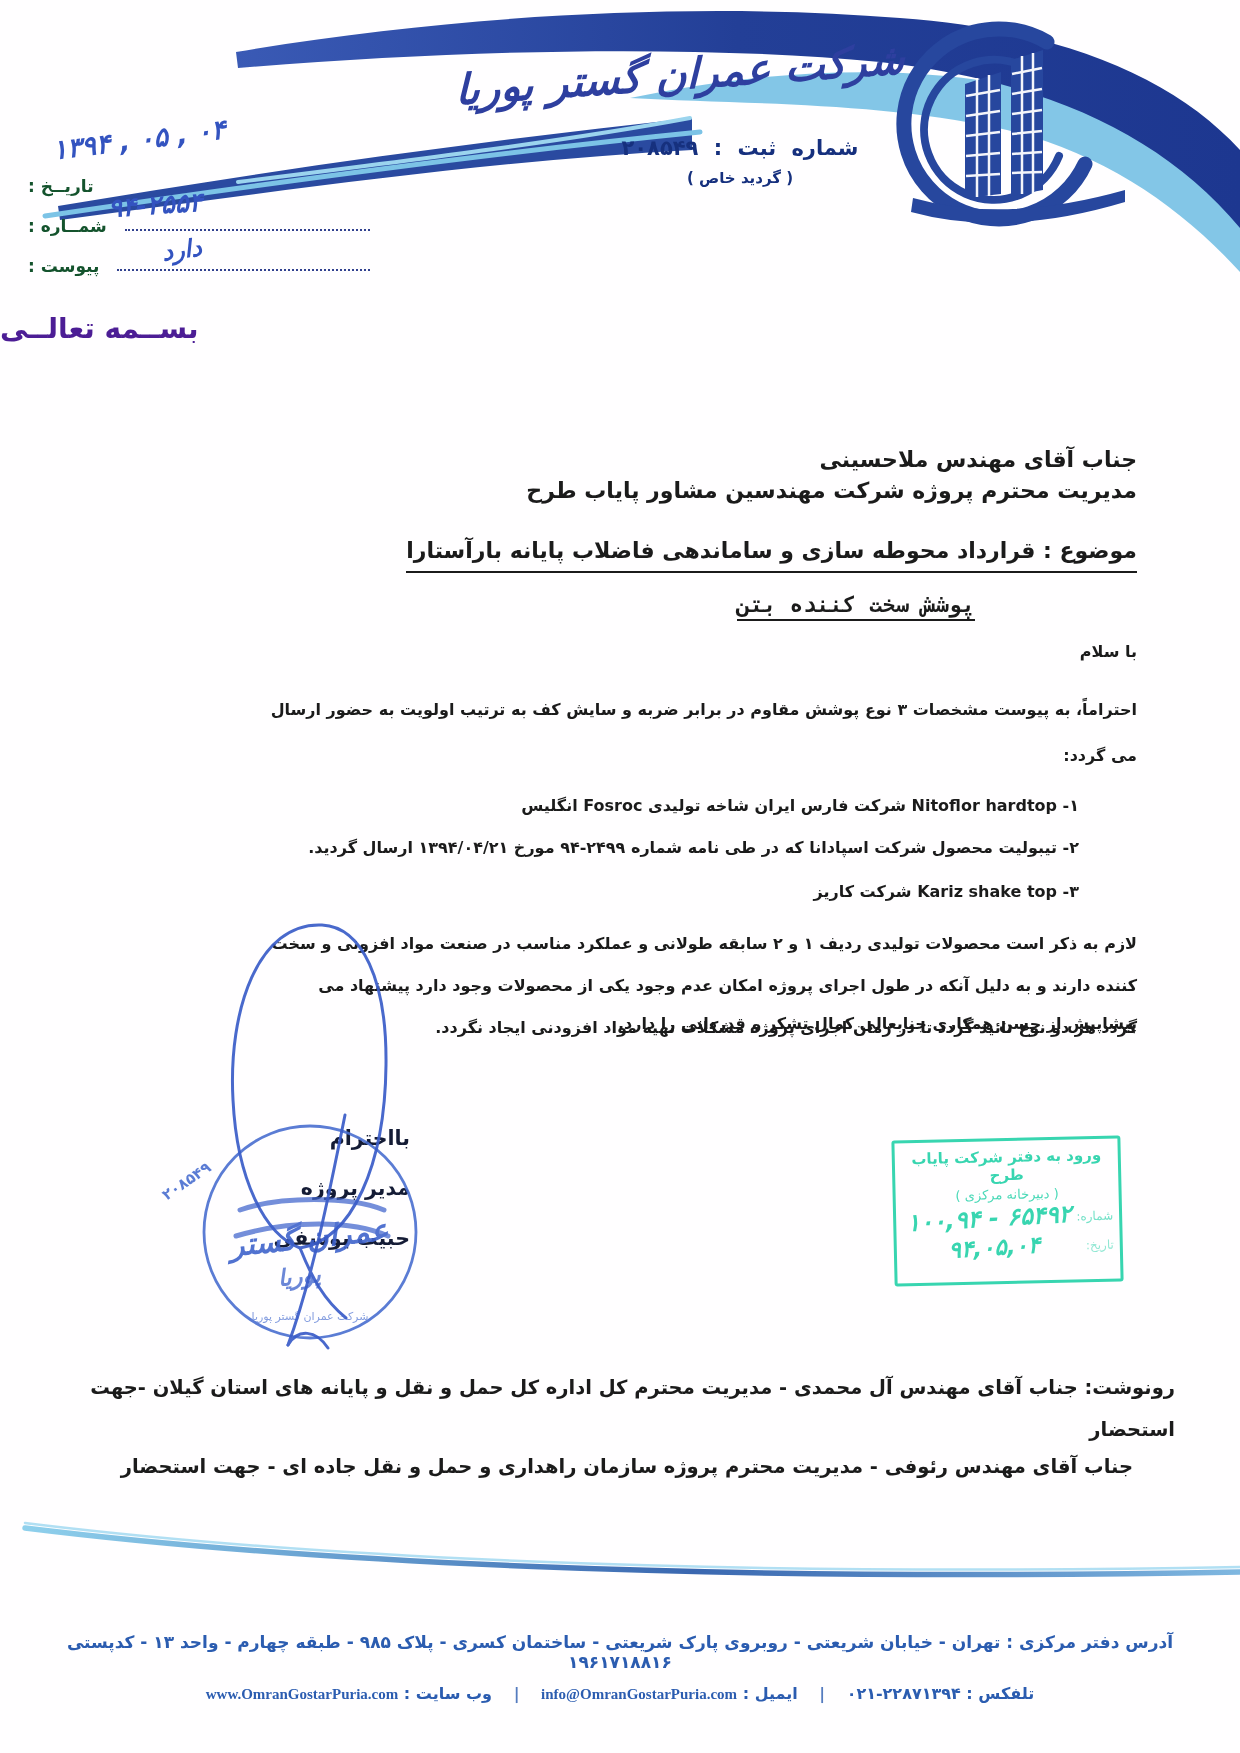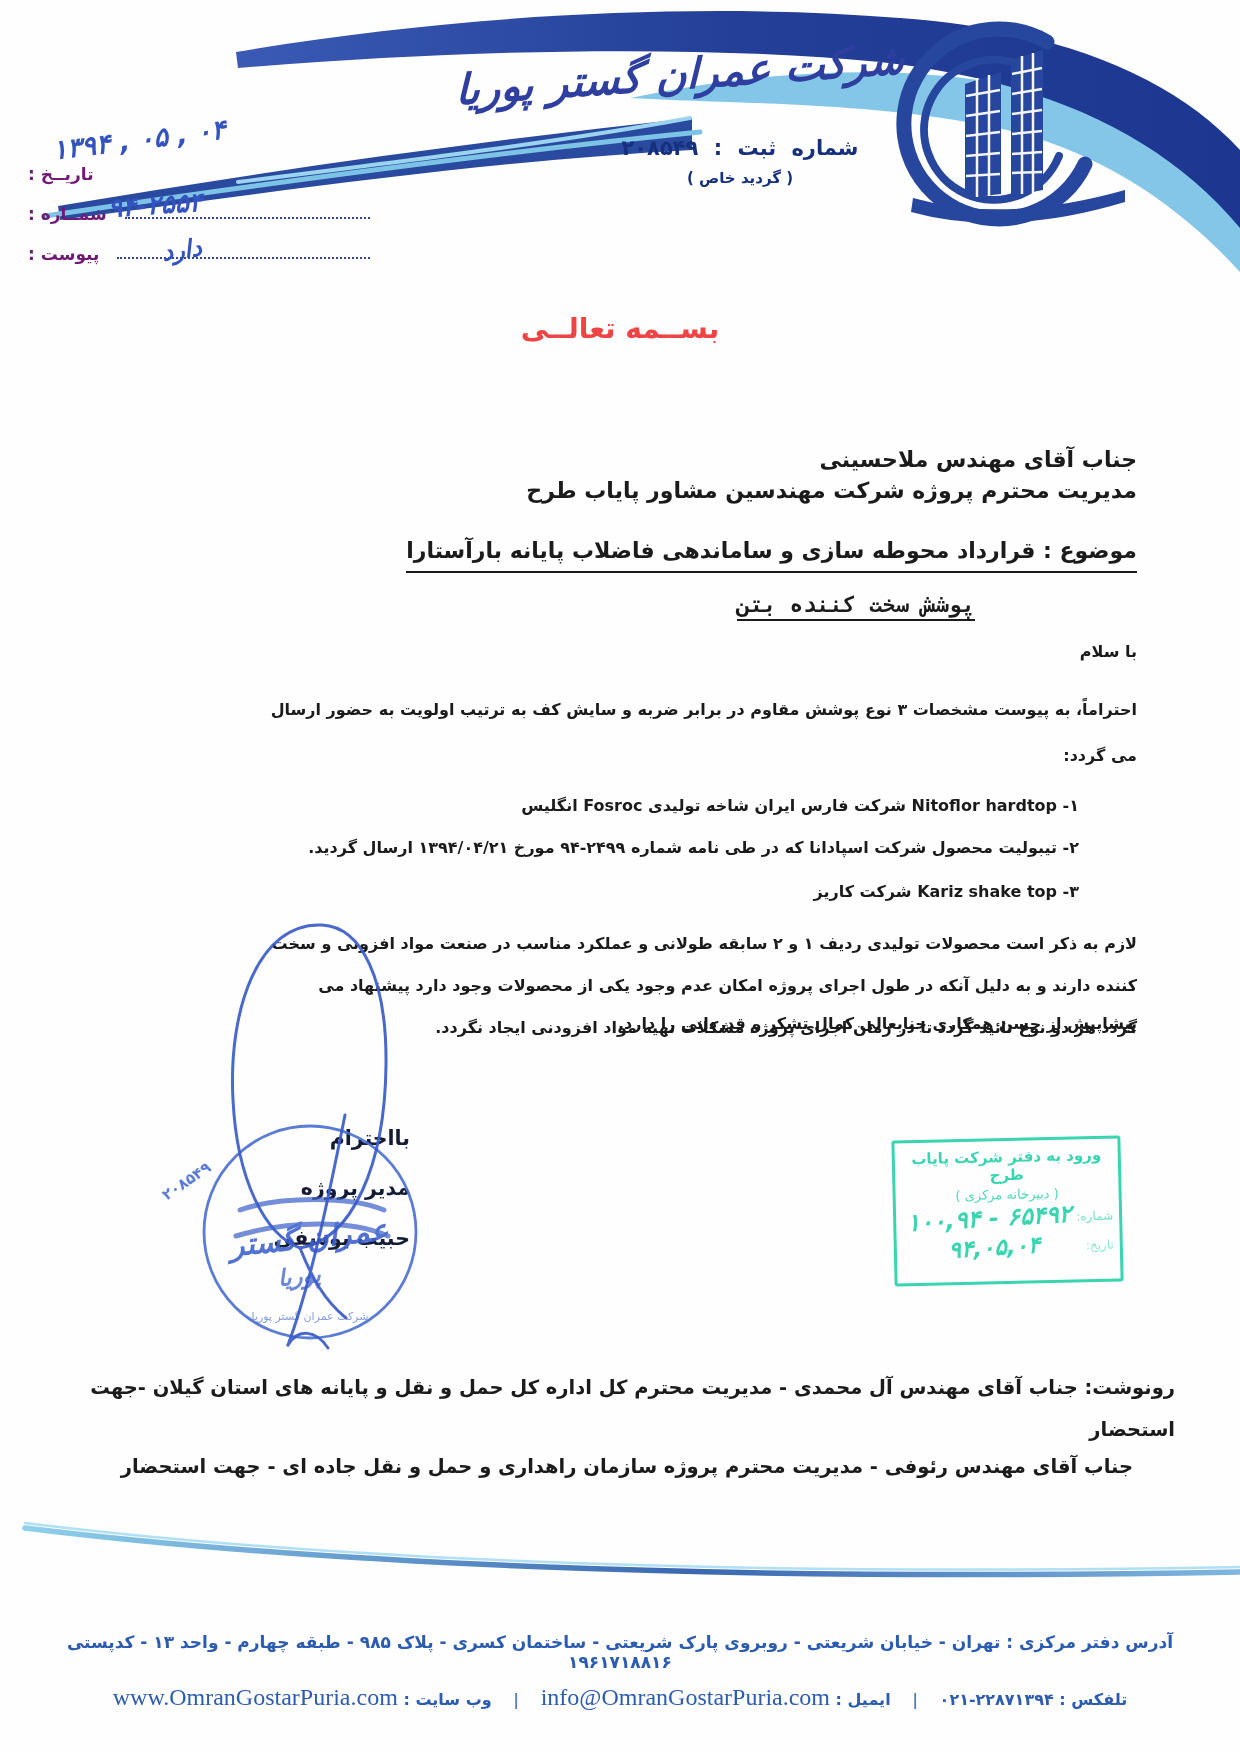--- a/index.html
+++ b/index.html
@@ -13,31 +13,31 @@
   
   .calligraphy{
     left:455px;top:50px;width:450px;text-align:center;
     font-size:42px;font-weight:bold;font-style:italic;color:#2e3f9f;
     transform:rotate(-4deg) skewX(-4deg);letter-spacing:1px;white-space:nowrap;
   }
   .regblock{left:590px;top:136px;width:300px;text-align:center;color:#16307e;font-weight:bold;}
   .regline{font-size:21px;letter-spacing:2px;word-spacing:8px;}
   .regtype{font-size:15px;letter-spacing:1px;margin-top:9px;}
   
-  .fields{left:28px;top:144px;width:352px;color:#701a75;font-weight:bold;font-size:17px;}
+  .fields{left:28px;top:156px;width:352px;color:#14532d;font-weight:bold;font-size:17px;}
   .frow{display:flex;align-items:flex-end;height:40px;}
   .frow .lbl{white-space:nowrap;padding-right:4px;}
   .frow .dots{flex:1;border-bottom:2.5px dotted #31418f;margin:0 10px 5px 14px;height:1px;}
   .hand{
     position:absolute;color:#3353c0;font-style:italic;font-weight:bold;
     white-space:nowrap;direction:ltr;
   }
   
-  .besmeleh{left:0;top:312px;width:1240px;text-align:center;
-    font-size:28px;font-weight:bold;color:#ef4444;letter-spacing:1px;}
+  .besmeleh{left:0;top:312px;width:1240px;text-align:left;
+    font-size:28px;font-weight:bold;color:#4c1d95;letter-spacing:1px;}
   
   .bl{position:absolute;right:103px;left:65px;color:#1b1b1b;font-weight:bold;white-space:nowrap;}
   .sz22{font-size:22px;} .sz21{font-size:16px;}
   .uline{border-bottom:2.5px solid #1b1b1b;padding-bottom:8px;display:inline-block;}
   .indent160{padding-right:162px;}
   .indent58{padding-right:58px;}
   
   .sig{left:160px;top:1126px;width:250px;text-align:right;color:#141b35;font-weight:bold;font-size:20.5px;}
   .sig div{margin-bottom:26px;}
   
@@ -56,21 +56,21 @@
   
   .cc{left:65px;right:65px;top:1372px;color:#1b1b1b;font-weight:bold;font-size:19.5px;line-height:31px;}
   .cc .c1{margin-bottom:11px;} .cc .c2{margin-bottom:6px;}
   .cc .c3{padding-right:42px;}
   
   .footer{left:0;top:1632px;width:1240px;text-align:center;color:#2b5cb0;}
   .faddr{font-size:17px;font-weight:bold;padding:0 42px;}
   .fline2{margin-top:12px;font-size:16px;font-weight:bold;}
   .fsep{margin:0 16px;opacity:.8;}
   .latin{direction:ltr;unicode-bidi:embed;font-family:"Liberation Serif","DejaVu Serif",serif;
-    font-size:24px;font-weight:normal;}
+    font-size:15px;font-weight:bold;}
   .numltr{direction:ltr;unicode-bidi:embed;}
 </style>
 </head>
 <body>
 
 <div class="page">
 
   <svg class="abs" style="left:0;top:0;" width="1240" height="290" viewBox="0 0 1240 290">
     <defs>
       <linearGradient id="navyG" x1="0" y1="0" x2="1" y2="0">

